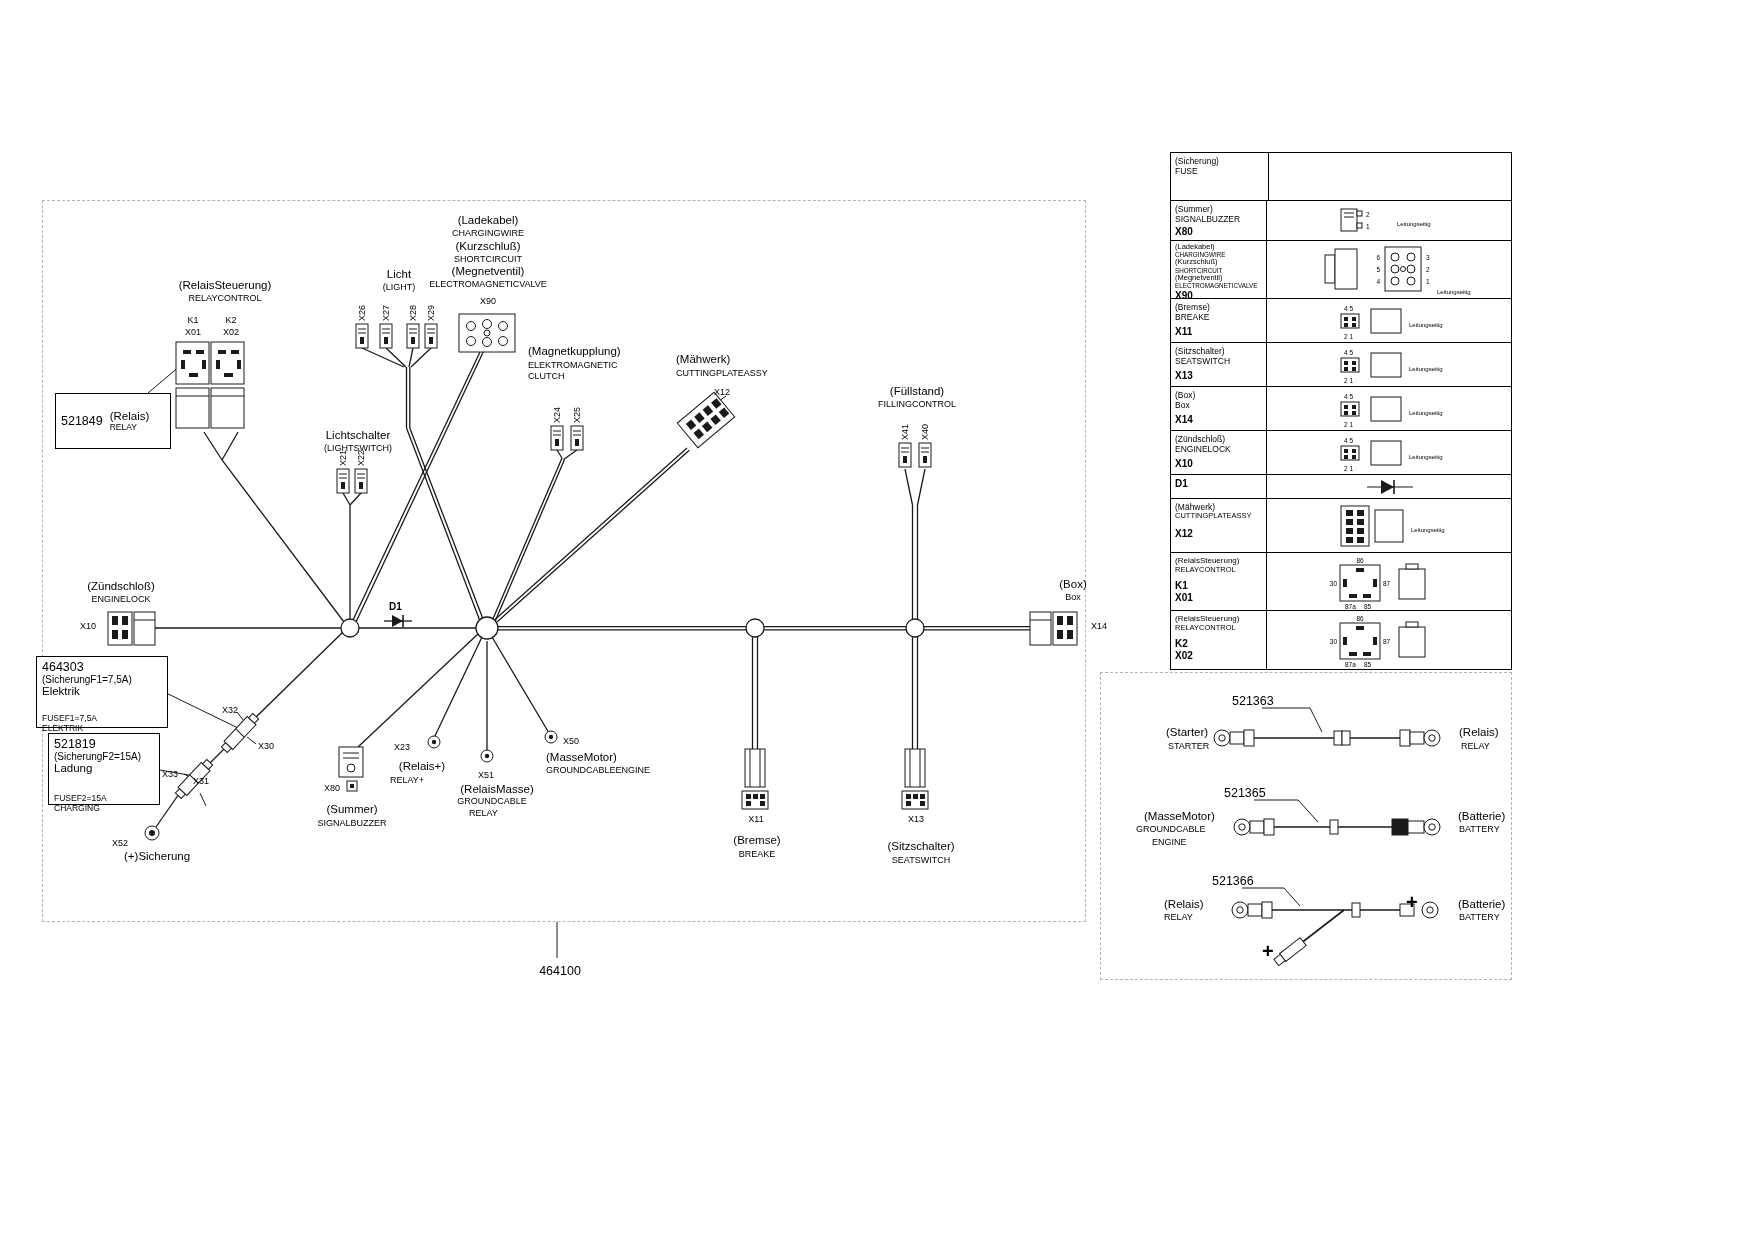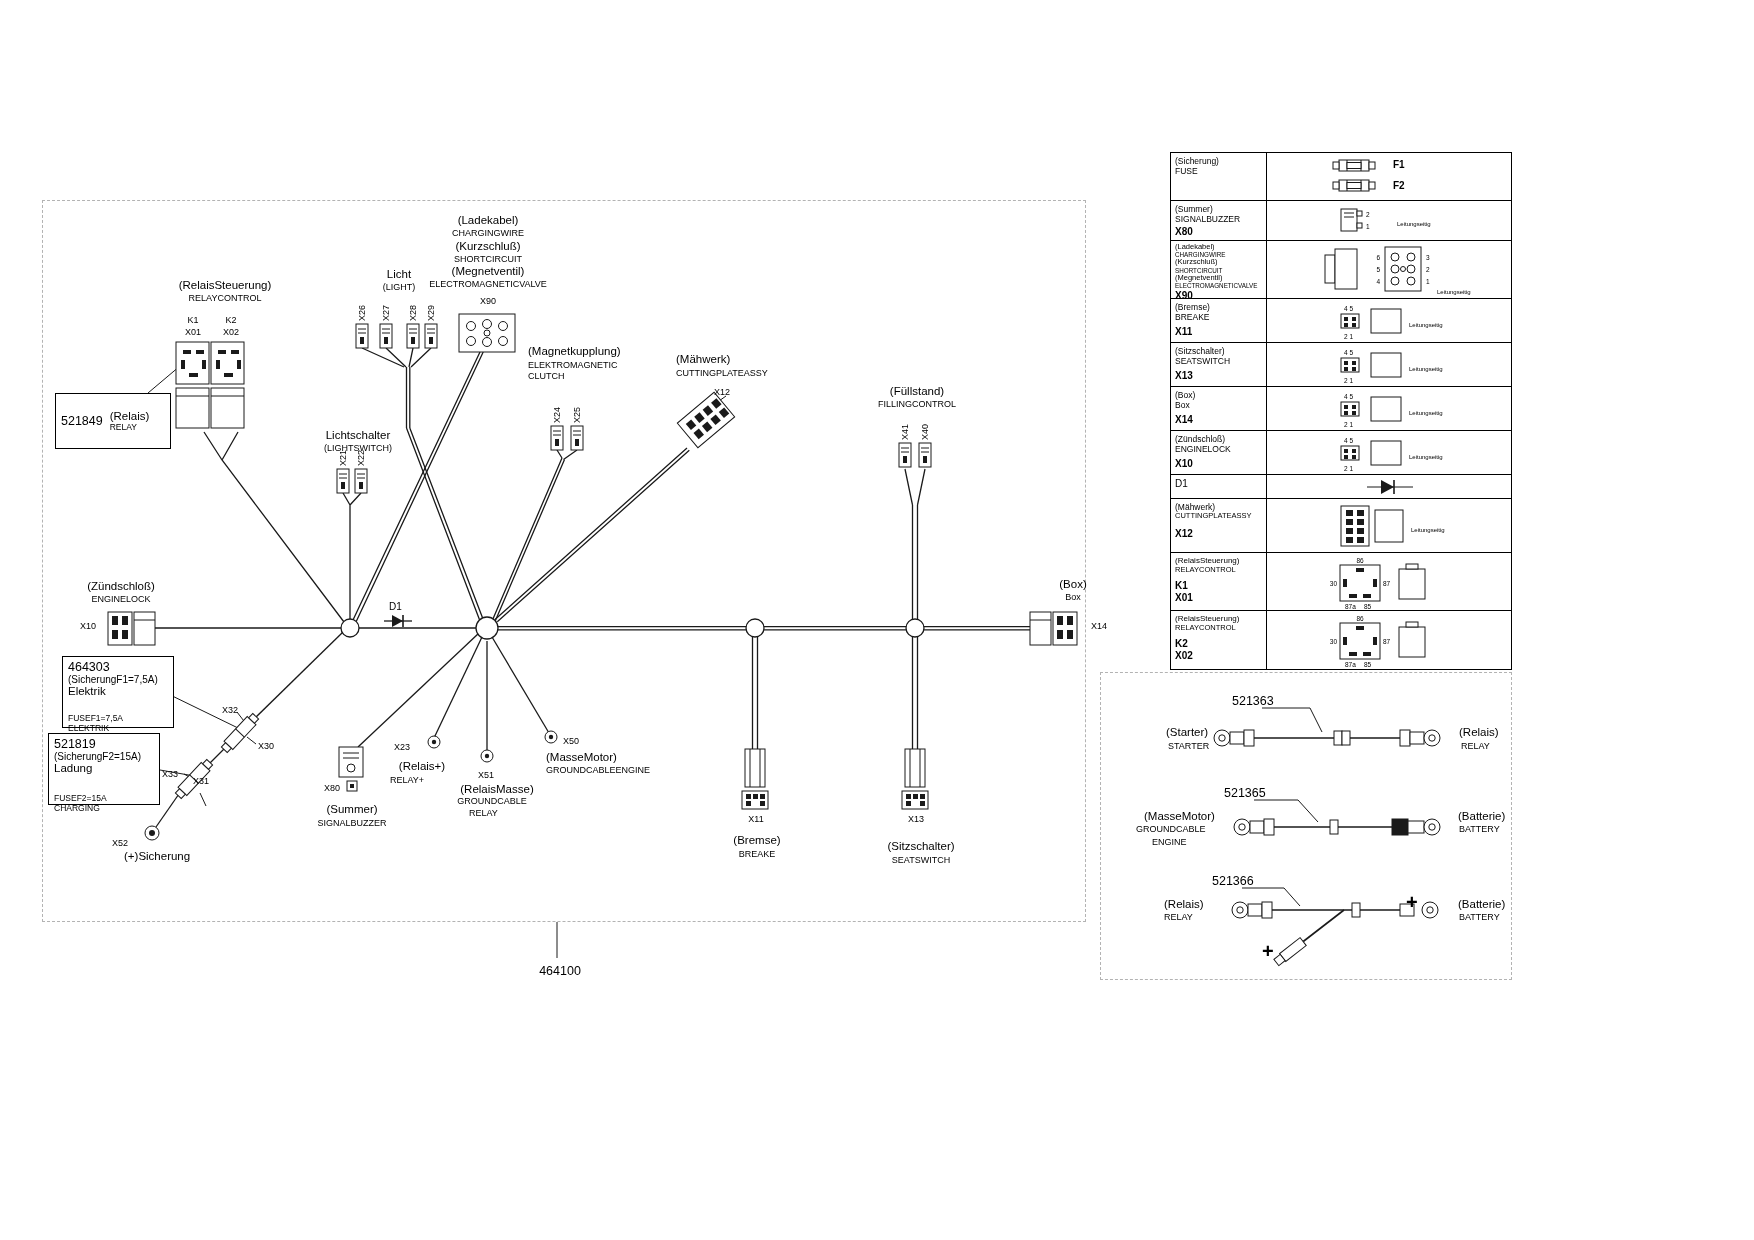--- a/index.html
+++ b/index.html
@@ -6,21 +6,21 @@
   html,body { background:#fff; }
   #stage { position:relative; width:1754px; height:1240px; background:#fff;
            font-family:"Liberation Sans", sans-serif; color:#000; overflow:hidden; }
   .lbl { position:absolute; white-space:nowrap; }
   .c   { transform:translateX(-50%); }
   .f8  { font-size:8.5px; }
   .f9  { font-size:9px; }
   .f10 { font-size:10px; }
   .f11 { font-size:11.5px; }
   .f12 { font-size:12.5px; }
-  .b   { font-weight:normal; }
+  .b   { font-weight:bold; }
   .plus{ font-size:20px; font-weight:bold; }
   .vlbl{ position:absolute; font-size:9px; height:10px; line-height:10px; white-space:nowrap;
          transform:rotate(-90deg); transform-origin:0 100%; }
   .dash{ position:absolute; border:1px dashed #b3b3b3; }
   .pbox{ position:absolute; border:1px solid #000; background:#fff; padding:3px 5px; }
   #legend { position:absolute; left:1170px; top:152px; width:342px; border:1px solid #000; background:#fff; }
   .lrow { display:flex; border-bottom:1px solid #000; }
   .lrow:last-child { border-bottom:none; }
   .lcell-label { width:98px; border-right:1px solid #000; padding:3px 4px; }
   .lcell-icon  { flex:1; position:relative; }
@@ -394,21 +394,21 @@
   <div class="lbl c f11" style="left:121px; top:580px;">(Zündschloß)</div>
   <div class="lbl c f9" style="left:121px; top:594px;">ENGINELOCK</div>
   <div class="lbl f9" style="left:80px; top:621px;">X10</div>
 
   <div class="lbl b f10" style="left:389px; top:601px;">D1</div>
 
   <div class="lbl c f11" style="left:1073px; top:578px;">(Box)</div>
   <div class="lbl c f9" style="left:1073px; top:592px;">Box</div>
   <div class="lbl f9" style="left:1091px; top:621px;">X14</div>
 
-  <div class="pbox" style="left:62px; top:656px; width:112px; height:72px;">
+  <div class="pbox" style="left:36px; top:656px; width:132px; height:72px;">
     <div class="f12">464303</div>
     <div class="f10">(SicherungF1=7,5A)</div>
     <div class="f11">Elektrik</div>
     <div class="f8" style="margin-top:16px;">FUSEF1=7,5A</div>
     <div class="f8">ELEKTRIK</div>
   </div>
   <div class="pbox" style="left:48px; top:733px; width:112px; height:72px;">
     <div class="f12">521819</div>
     <div class="f10">(SicherungF2=15A)</div>
     <div class="f11">Ladung</div>
@@ -451,44 +451,20 @@
 
   <div class="lbl c f12" style="left:560px; top:964px;">464100</div>
 
   <div id="legend">
 
     <div class="lrow" style="height:48px;">
       <div class="lcell-label">
         <div class="ll">(Sicherung)</div>
         <div class="ll">FUSE</div>
       </div>
-      <div class="lcell-icon">
-        <svg width="244" height="47">
-          <g stroke="#1a1a1a" fill="#fff">
-            <g transform="translate(72,5)">
-                <rect y="2" width="30" height="11"></rect>
-                <rect x="-6" y="4" width="6" height="7"></rect>
-                <rect x="30" y="4" width="6" height="7"></rect>
-                <line x1="8" y1="2" x2="8" y2="13"></line>
-                <line x1="22" y1="2" x2="22" y2="13"></line>
-                <rect x="8" y="4.5" width="14" height="6"></rect>
-              </g>
-            <g transform="translate(72,25)">
-                <rect y="2" width="30" height="11"></rect>
-                <rect x="-6" y="4" width="6" height="7"></rect>
-                <rect x="30" y="4" width="6" height="7"></rect>
-                <line x1="8" y1="2" x2="8" y2="13"></line>
-                <line x1="22" y1="2" x2="22" y2="13"></line>
-                <rect x="8" y="4.5" width="14" height="6"></rect>
-              </g>
-          </g>
-          <text x="126" y="15" font-size="10" font-weight="bold">F1</text>
-          <text x="126" y="36" font-size="10" font-weight="bold">F2</text>
-        </svg>
-      </div>
     </div>
 
     <div class="lrow" style="height:40px;">
       <div class="lcell-label">
         <div class="ll">(Summer)</div>
         <div class="ll">SIGNALBUZZER</div>
         <div class="llx" style="margin-top:2px;">X80</div>
       </div>
       <div class="lcell-icon">
         <svg width="244" height="39">

